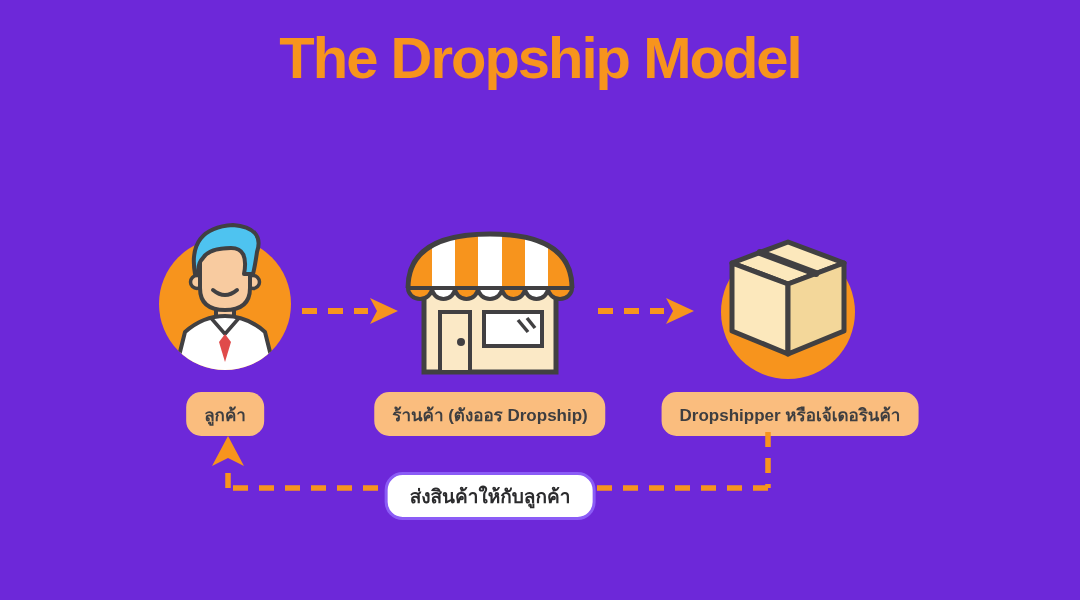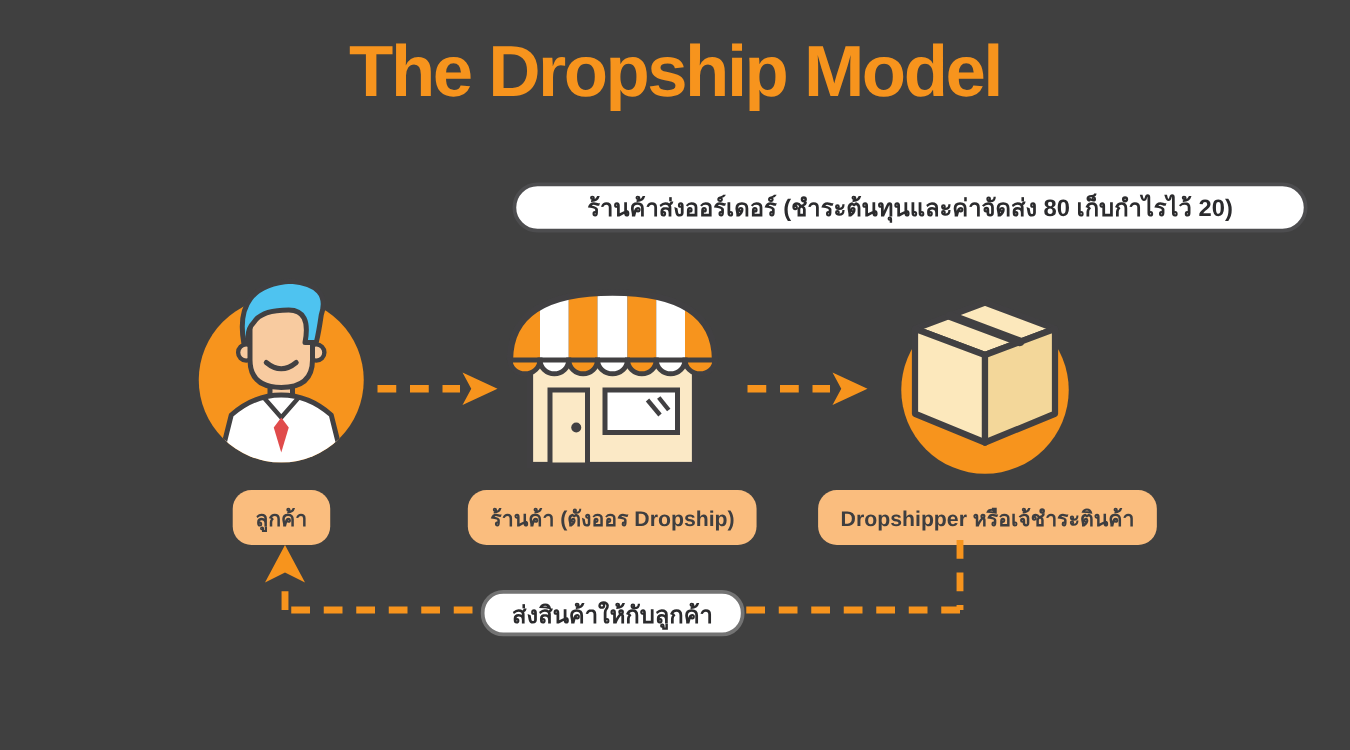--- a/index.html
+++ b/index.html
@@ -2,21 +2,21 @@
 <html><head>
 <meta charset="utf-8">
 <style>
   * { margin: 0; padding: 0; box-sizing: border-box; }
   html, body { width: 1080px; height: 600px; }
   body {
     background: #ffffff;
     font-family: "Liberation Sans", "DejaVu Sans", sans-serif;
     overflow: hidden;
   }
-  .canvas { position: relative; width: 1080px; height: 600px; background: #404040; }
+  .canvas { position: relative; width: 1080px; height: 600px; background: #6d28d9; }
 
   .title {
     position: absolute; top: 24px; left: 0; width: 100%;
     text-align: center; font-size: 58px; font-weight: bold;
     color: #F7941D; letter-spacing: -2px;
   }
 
   .callout {
     position: absolute; top: 146px; height: 40px;
     background: #ffffff; border: 3px solid #4D4D4F; border-radius: 20px;
@@ -44,36 +44,35 @@
     padding: 0 18px; white-space: nowrap;
     transform: translateX(-50%);
   }
   .pill-customer    { left: 225px; }
   .pill-store       { left: 490px; }
   .pill-dropshipper { left: 790px; }
 
   .return-path { position: absolute; left: 195px; top: 428px; }
 
   .return-label {
-    position: absolute; left: 490px; top: 472px; height: 37px;
+    position: absolute; left: 490px; top: 472px; height: 48px;
     transform: translateX(-50%);
-    background: #ffffff; border: 3px solid #737373; border-radius: 18px;
+    background: #ffffff; border: 3px solid #8b5cf6; border-radius: 18px;
     display: flex; align-items: center; justify-content: center;
     font-size: 19px; font-weight: bold; color: #2B2B2D;
     padding: 0 22px; white-space: nowrap; z-index: 2;
   }
 </style>
 </head>
 <body>
 
 <div class="canvas">
 
   <h1 class="title">The Dropship Model</h1>
 
-  <div class="callout callout-right">ร้านค้าส่งออร์เดอร์ (ชำระต้นทุนและค่าจัดส่ง 80 เก็บกำไรไว้ 20)</div>
 
   <div class="node-icon icon-customer">
     <svg width="160" height="168" viewBox="0 0 160 168">
       <defs>
           <clipPath id="clip-cust">
             <circle cx="80" cy="96" r="66"></circle>
           </clipPath>
         </defs>
       <circle cx="80" cy="96" r="66" fill="#F7941D"></circle>
       <g clip-path="url(#clip-cust)">
@@ -142,21 +141,21 @@
         <polygon points="85,30 141,51 85,72 29,51" fill="#FCE8BC"></polygon>
         <polygon points="29,51 85,72 85,142 29,119" fill="#FCE8BC"></polygon>
         <polygon points="85,72 141,51 141,119 85,142" fill="#F3D79A"></polygon>
       </g>
       <line x1="57" y1="40.5" x2="113" y2="61.5" stroke="#414042" stroke-width="7" stroke-linecap="round"></line>
     </svg>
   </div>
 
   <div class="pill pill-customer">ลูกค้า</div>
   <div class="pill pill-store">ร้านค้า (ตังออร Dropship)</div>
-  <div class="pill pill-dropshipper">Dropshipper หรือเจ้ชำระตินค้า</div>
+  <div class="pill pill-dropshipper">Dropshipper หรือเจ้เดอรินค้า</div>
 
   <svg class="return-path" width="600" height="80" viewBox="0 0 600 80">
     <line x1="573" y1="4" x2="573" y2="60" stroke="#F7941D" stroke-width="5.5" stroke-dasharray="15 11"></line>
     <line x1="573" y1="60" x2="33" y2="60" stroke="#F7941D" stroke-width="5.5" stroke-dasharray="15 11"></line>
     <line x1="33" y1="60" x2="33" y2="40" stroke="#F7941D" stroke-width="5.5" stroke-dasharray="15 11"></line>
     <polygon points="33,8 49,38 33,30 17,38" fill="#F7941D"></polygon>
   </svg>
 
   <div class="return-label">ส่งสินค้าให้กับลูกค้า</div>
 

